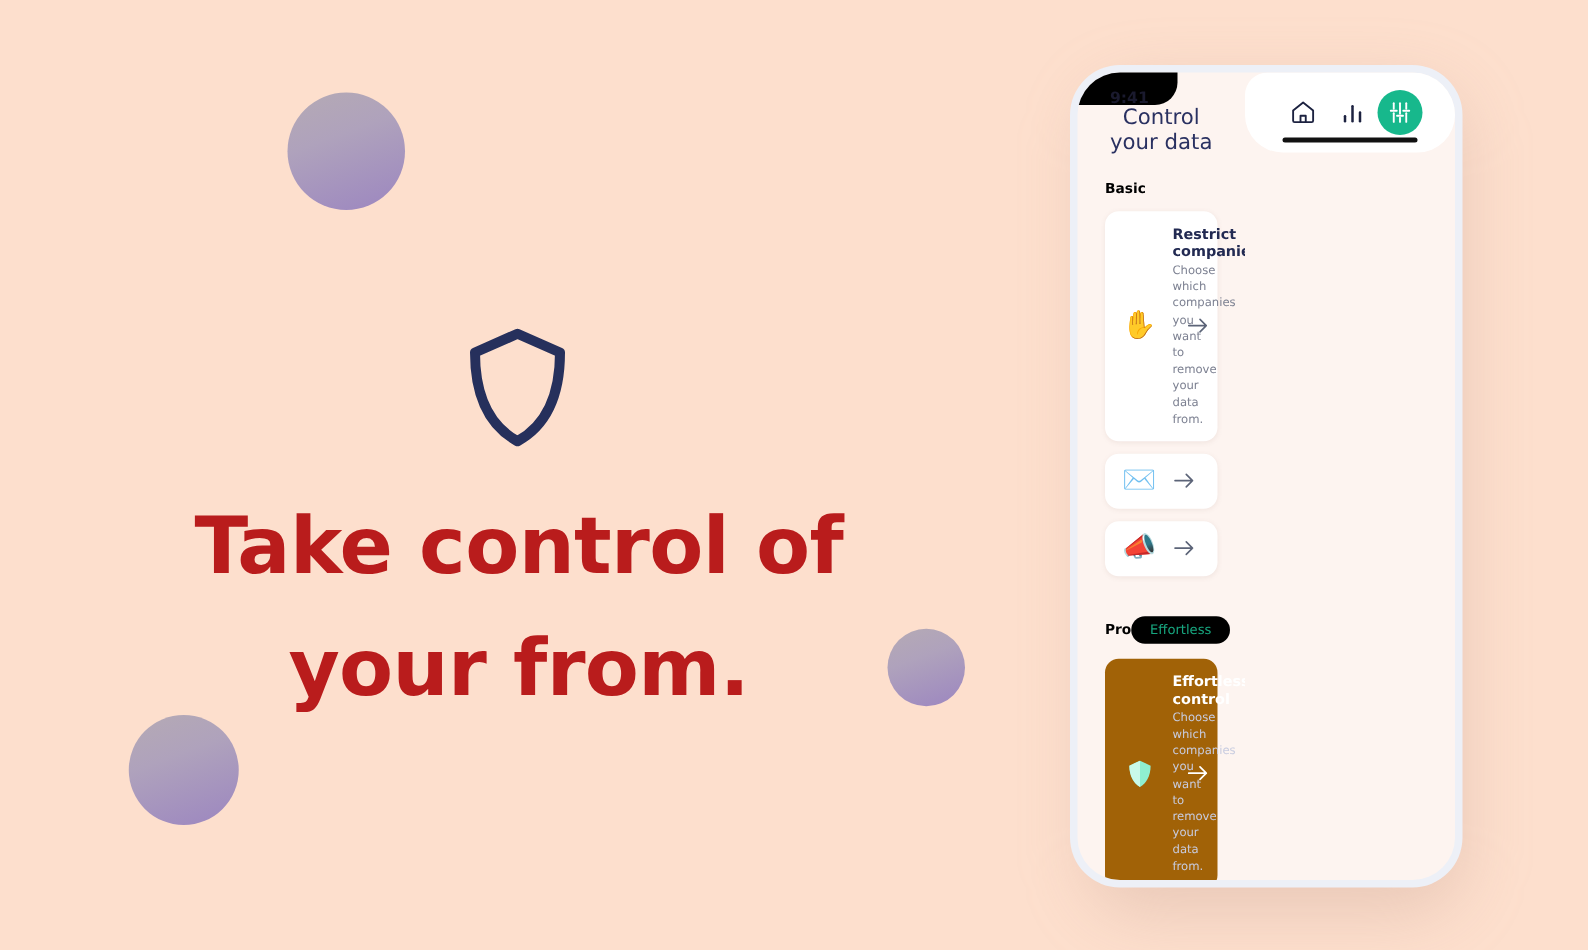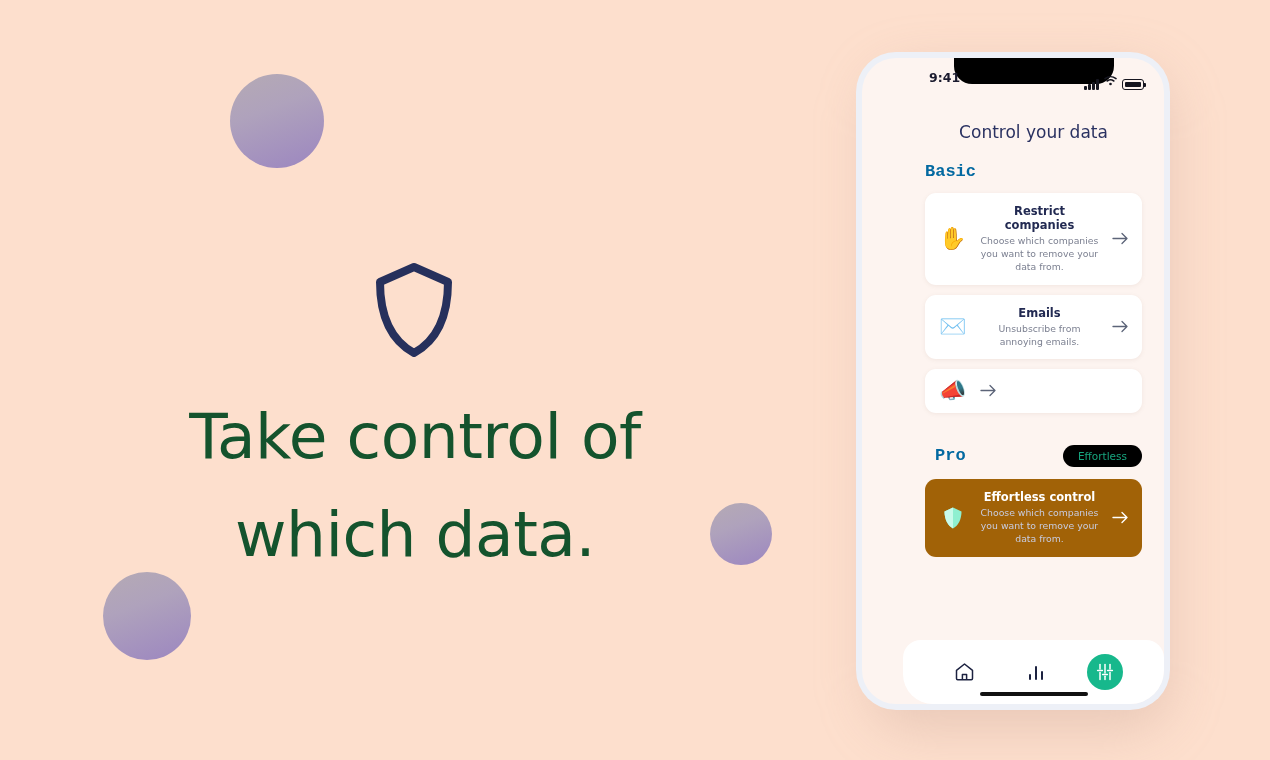--- a/index.html
+++ b/index.html
@@ -35,23 +35,23 @@
   .hero-shield {
     position: absolute;
     left: 374px; top: 262px;
     width: 80px; height: 96px;
   }
   .hero-heading {
     position: absolute;
     left: 0; top: 388px;
     width: 830px;
     text-align: center;
-    color: #14532d;
+    color: #b91c1c;
     font-size: 63px;
-    font-weight: normal;
+    font-weight: bold;
     line-height: 1.56;
     letter-spacing: -0.5px;
   }
   .hero-line { display: block; }
 
   
   .phone-shadow {
     position: absolute;
     left: 870px; top: 70px;
     width: 300px; height: 660px;
@@ -67,22 +67,21 @@
     border-radius: 40px;
     padding: 6px;
   }
   .phone-screen {
     width: 100%; height: 100%;
     background: #FDF4F0;
     border-radius: 34px;
     overflow: hidden;
     position: relative;
     display: flex;
-    flex-direction: column;
-    padding-left: 41px;
+    flex-direction: row;
   }
 
   
   .status-bar {
     height: 38px;
     position: relative;
     flex: none;
   }
   .notch {
     position: absolute;
@@ -137,32 +136,30 @@
   }
   .screen-title {
     text-align: center;
     font-size: 17px;
     color: #2A3161;
     margin-top: 26px;
     margin-bottom: 20px;
     font-weight: normal;
   }
   .section-label {
-    font-size: 17px;
+    font-size: 11px;
     font-weight: bold;
-    color: #0369a1;
+    color: #000000;
     margin-bottom: 12px;
-    font-family: Liberation Mono, monospace;
   }
   .section-head {
     display: flex;
     align-items: center;
     justify-content: space-between;
     margin-bottom: 12px;
-    margin-left: 10px;
   }
   .section-head .section-label { margin-bottom: 0; }
   .badge-pill {
     background: #000000;
     color: #17A67F;
     font-size: 10.5px;
     padding: 5px 15px;
     border-radius: 11px;
   }
 
@@ -263,21 +260,21 @@
 <div class="hero">
 
   <div class="hero-shield">
     <svg viewBox="0 0 80 96" width="80" height="96" fill="none">
       <path d="M40 5 L74 20 C74 58 60 80 40 91 C20 80 6 58 6 20 Z" stroke="#26305C" stroke-width="8" stroke-linejoin="round" fill="none"></path>
     </svg>
   </div>
 
   <div class="hero-heading">
     <span class="hero-line">Take control of</span>
-    <span class="hero-line">which data.</span>
+    <span class="hero-line">your from.</span>
   </div>
 
 </div>
 
 <div class="phone-shadow"></div>
 
 <div class="phone-frame">
   <div class="phone-screen">
 
     <div class="status-bar">
@@ -318,24 +315,20 @@
           </div>
           <div class="card-arrow">
             <svg width="17" height="13" viewBox="0 0 17 13" fill="none">
                 <path d="M1 6.5h14M10 1.5l5 5-5 5" stroke="currentColor" stroke-width="1.3" stroke-linecap="round" stroke-linejoin="round"></path>
               </svg>
           </div>
         </div>
 
         <div class="card">
           <div class="card-icon">✉️</div>
-          <div class="card-text">
-            <div class="card-title">Emails</div>
-            <div class="card-desc">Unsubscribe from annoying emails.</div>
-          </div>
           <div class="card-arrow">
             <svg width="17" height="13" viewBox="0 0 17 13" fill="none">
                 <path d="M1 6.5h14M10 1.5l5 5-5 5" stroke="currentColor" stroke-width="1.3" stroke-linecap="round" stroke-linejoin="round"></path>
               </svg>
           </div>
         </div>
 
         <div class="card">
           <div class="card-icon">📣</div>
           <div class="card-arrow">

